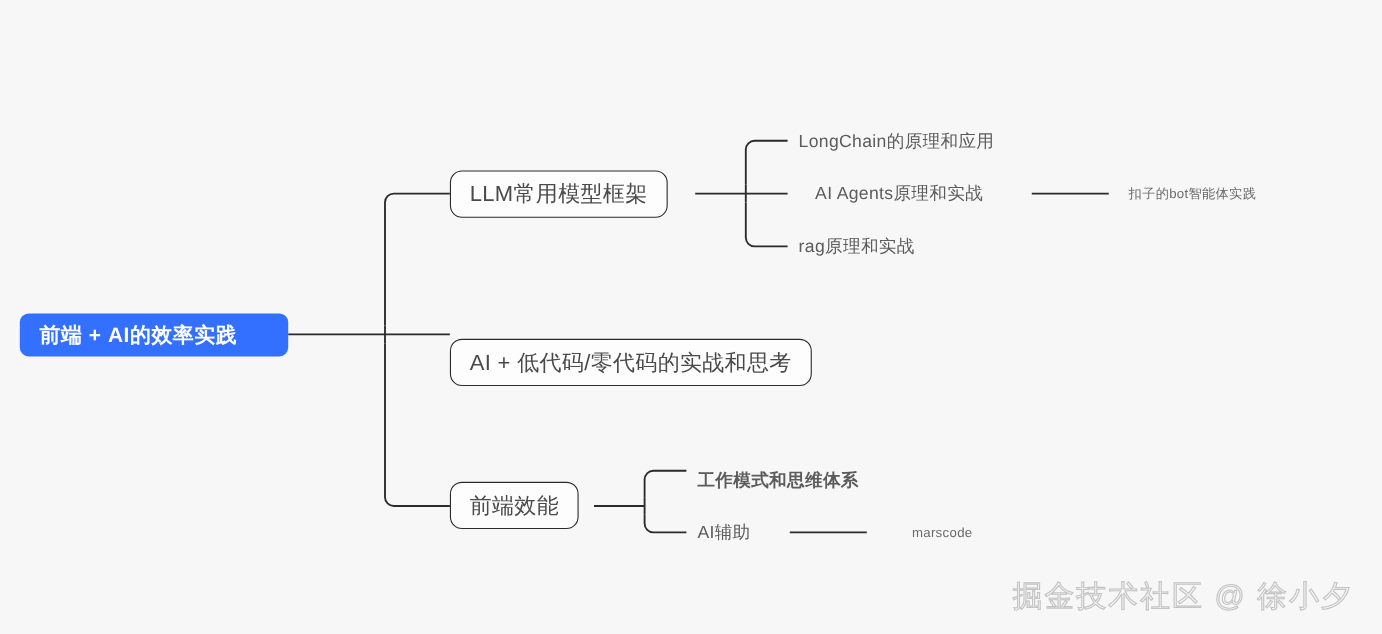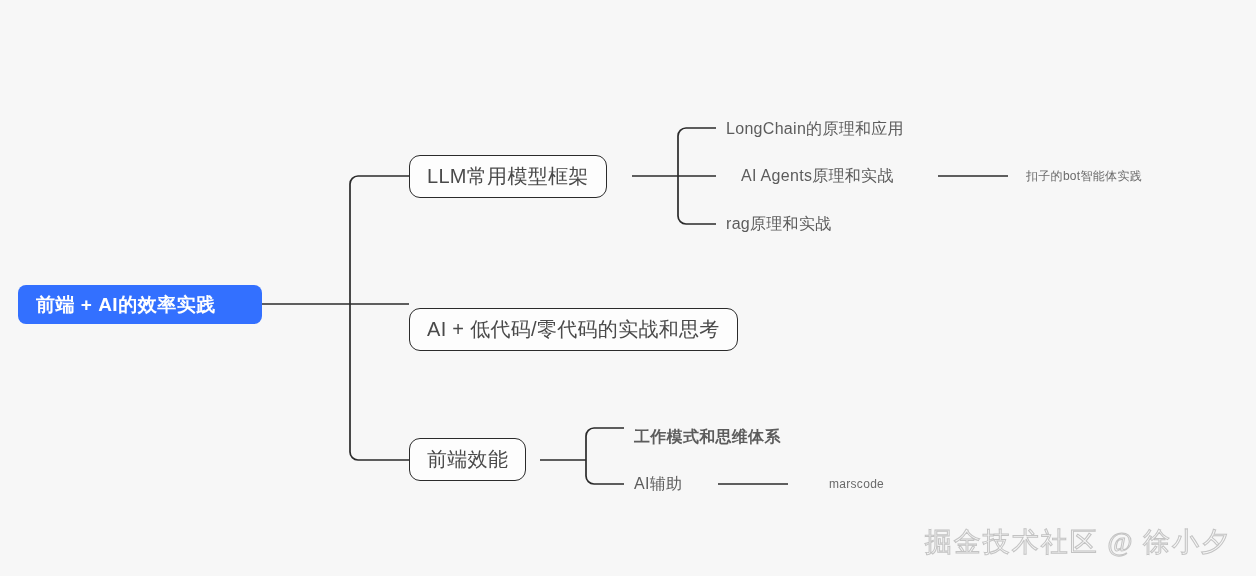--- a/index.html
+++ b/index.html
@@ -63,21 +63,21 @@
     letter-spacing: 0.3px;
   }
   .watermark {
     position: absolute;
     right: 26px;
     bottom: 16px;
     font-size: 27px;
     color: transparent;
     -webkit-text-stroke: 1px #c3c3c3;
     letter-spacing: 2px;
-    font-family: Liberation Serif, serif;
+    font-family: Liberation Sans, sans-serif;
     user-select: none;
   }
 </style>
 </head>
 <body>
 
 <div id="canvas">
 
   <svg id="wires" viewBox="0 0 1256 576" xmlns="http://www.w3.org/2000/svg">
     <g fill="none" stroke="#2b2b2b" stroke-width="1.7" stroke-linecap="butt">

